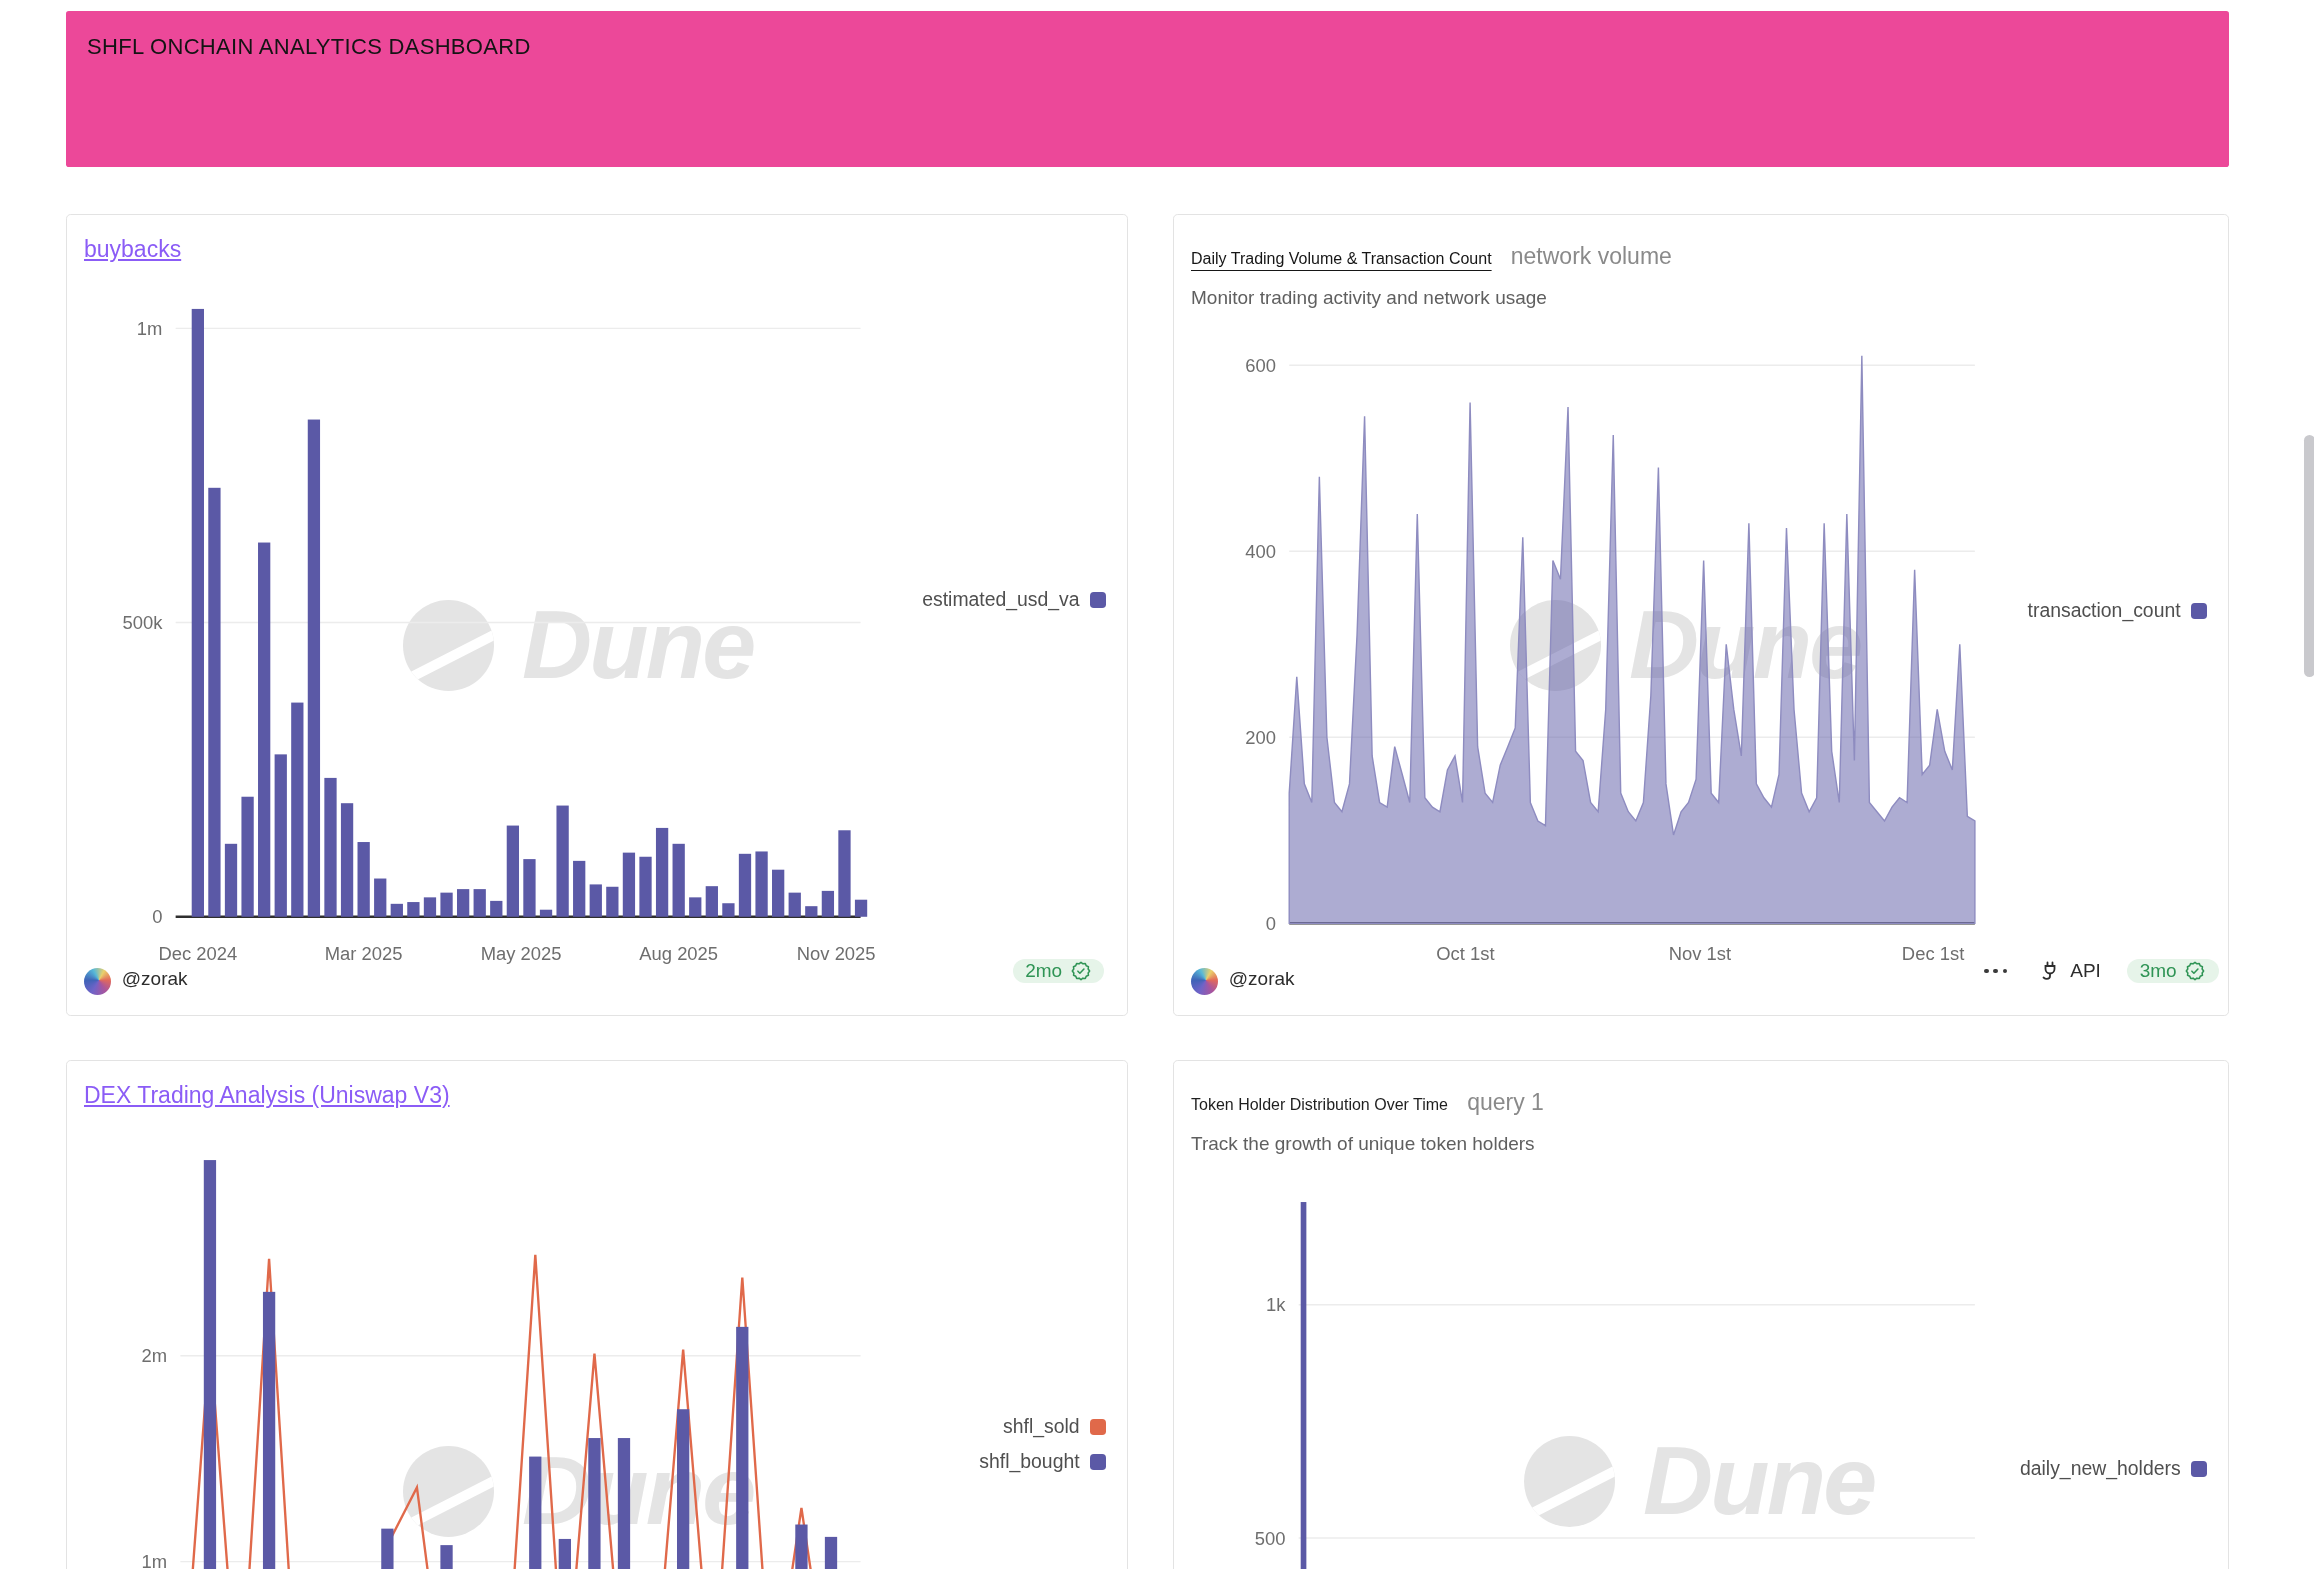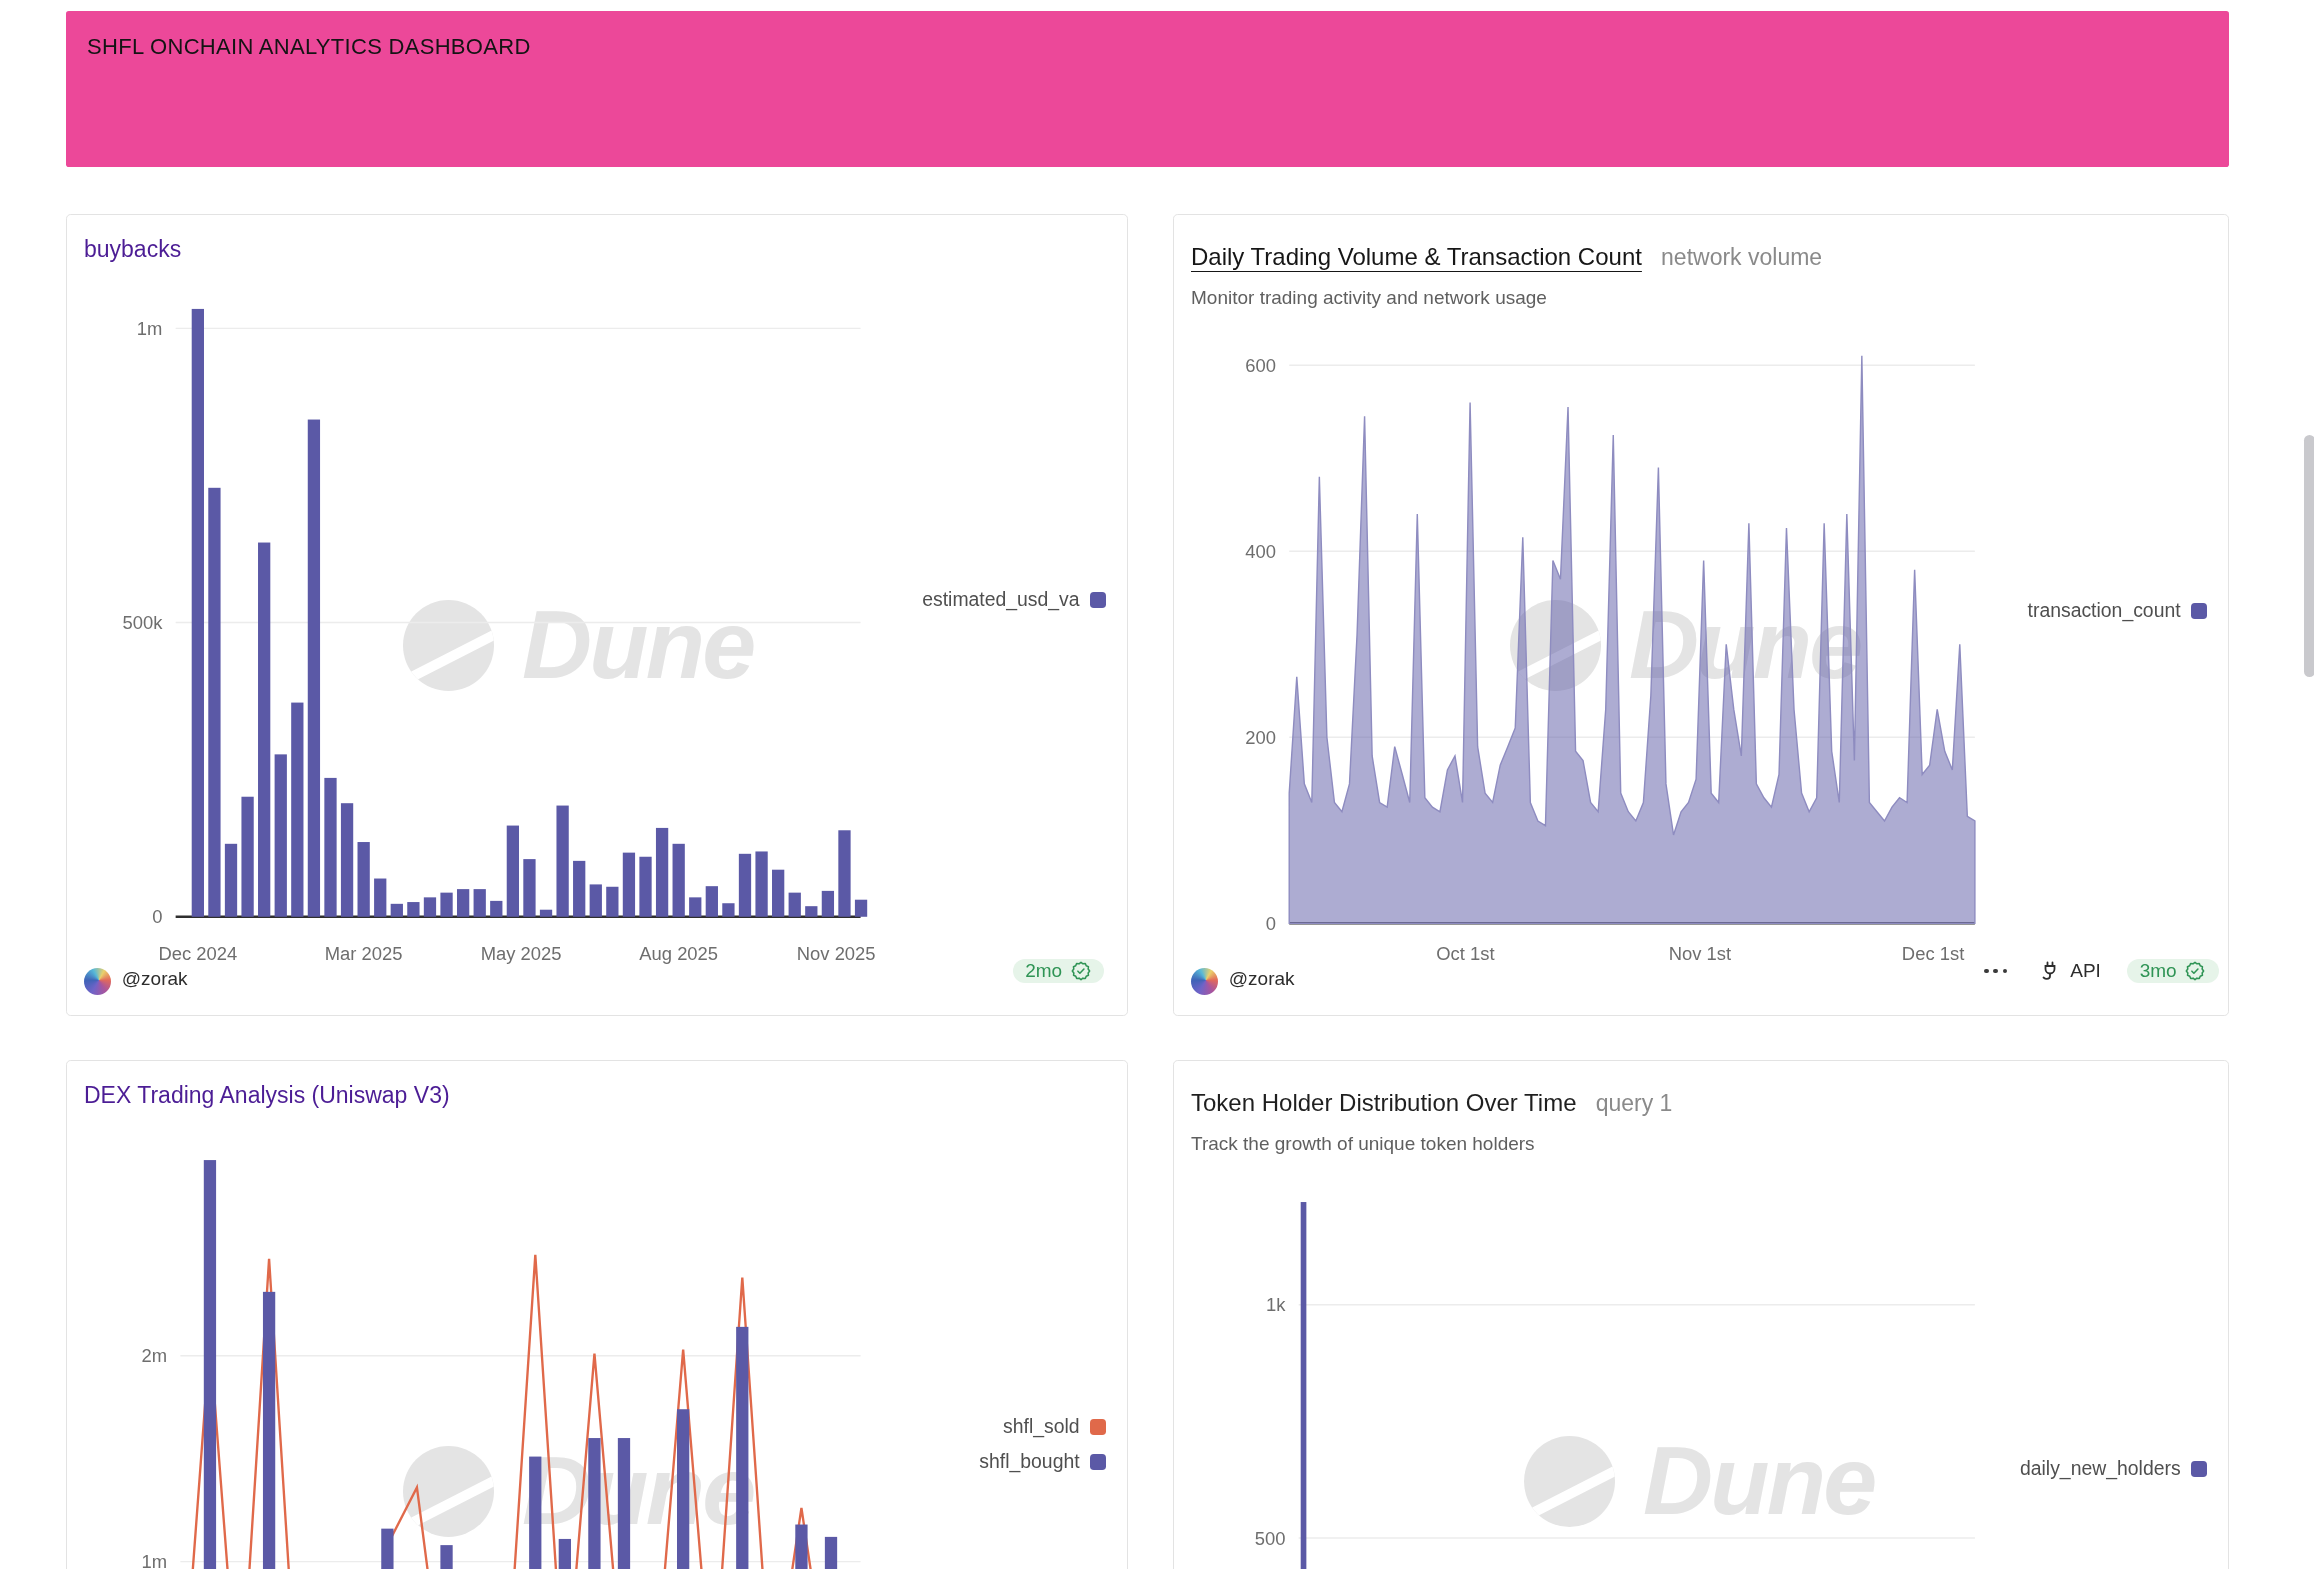--- a/index.html
+++ b/index.html
@@ -10,23 +10,23 @@
     background:#ec4899; border-radius:2.8px; }
   .header-title { position:absolute; left:21px; top:23px; font-size:22px; font-weight:500;
     color:#141414; letter-spacing:0.3px; }
 
   .panel { position:absolute; background:#fff; border:0.9px solid #e3e3e3; border-radius:4.7px; }
   #p1 { left:66px;  top:214px;  width:1062px; height:802px; }
   #p2 { left:1173px; top:214px; width:1056px; height:802px; }
   #p3 { left:66px;  top:1060px; width:1062px; height:802px; }
   #p4 { left:1173px; top:1060px; width:1056px; height:802px; }
 
-  .panel-title { position:absolute; left:17px; top:21px; font-size:23px; color:#4c1d95; z-index:3; }
+  .panel-title { position:absolute; left:17px; top:21px; font-size:23px; color:#8b5cf6; z-index:3;text-decoration:underline; }
   .title-row { position:absolute; left:17px; top:28px; z-index:3; }
-  .title-link { font-size:24px; color:#161616; text-decoration:underline;
+  .title-link { font-size:16px; color:#161616; text-decoration:underline;
     text-underline-offset:5.7px; text-decoration-thickness:1.4px; }
   .title-suffix { font-size:23px; color:#8a8a8a; margin-left:15px; }
   .panel-subtitle { position:absolute; left:17px; top:72px; font-size:19px; color:#5f5f5f; z-index:3; }
 
   .chart { position:absolute; left:0; top:0; width:100%; height:100%; z-index:1; pointer-events:auto; }
   .tick { font-size:19.5px; fill:#6e6e6e; font-family:"Liberation Sans", sans-serif; }
 
   .watermark { position:absolute; left:336px; top:374px; display:flex; align-items:center;
     gap:28px; z-index:0;font-style:italic; }
   .wm-logo { width:91px; height:91px; border-radius:50%; background:#e4e4e4; position:relative;

